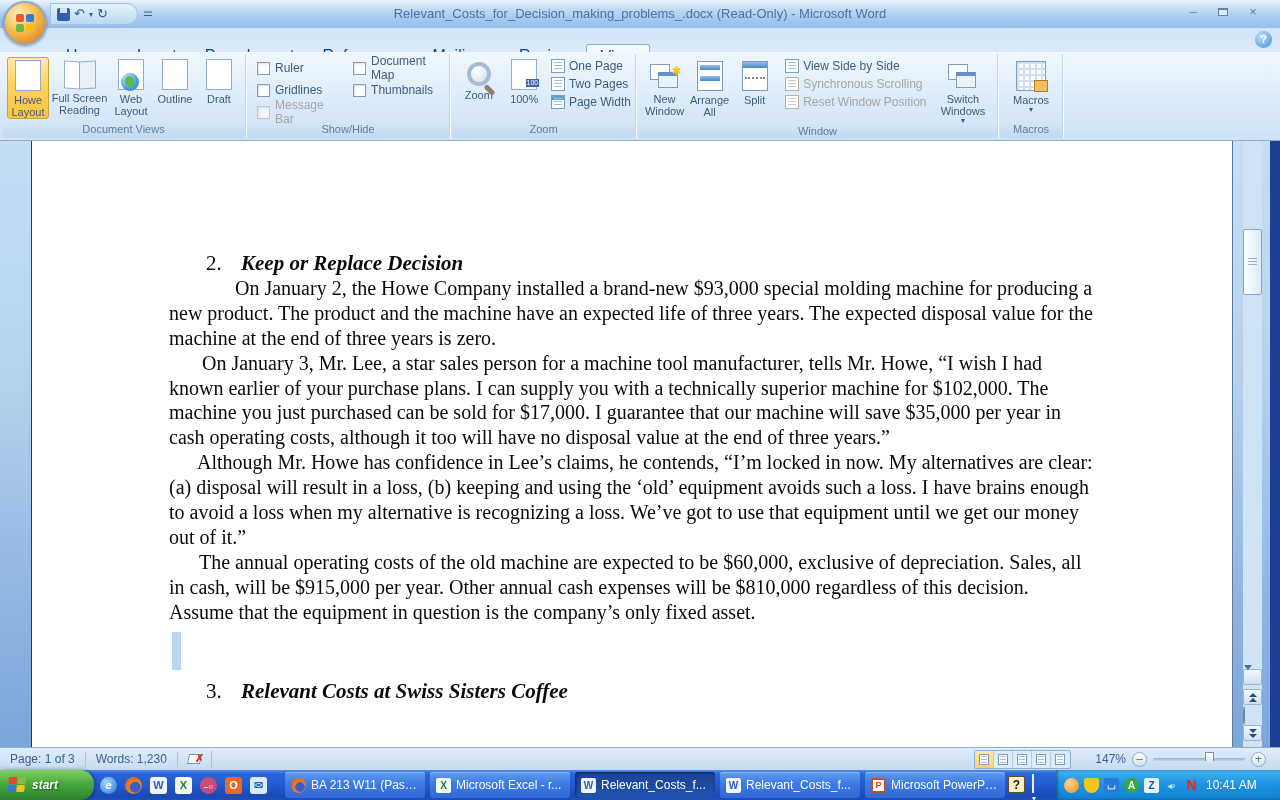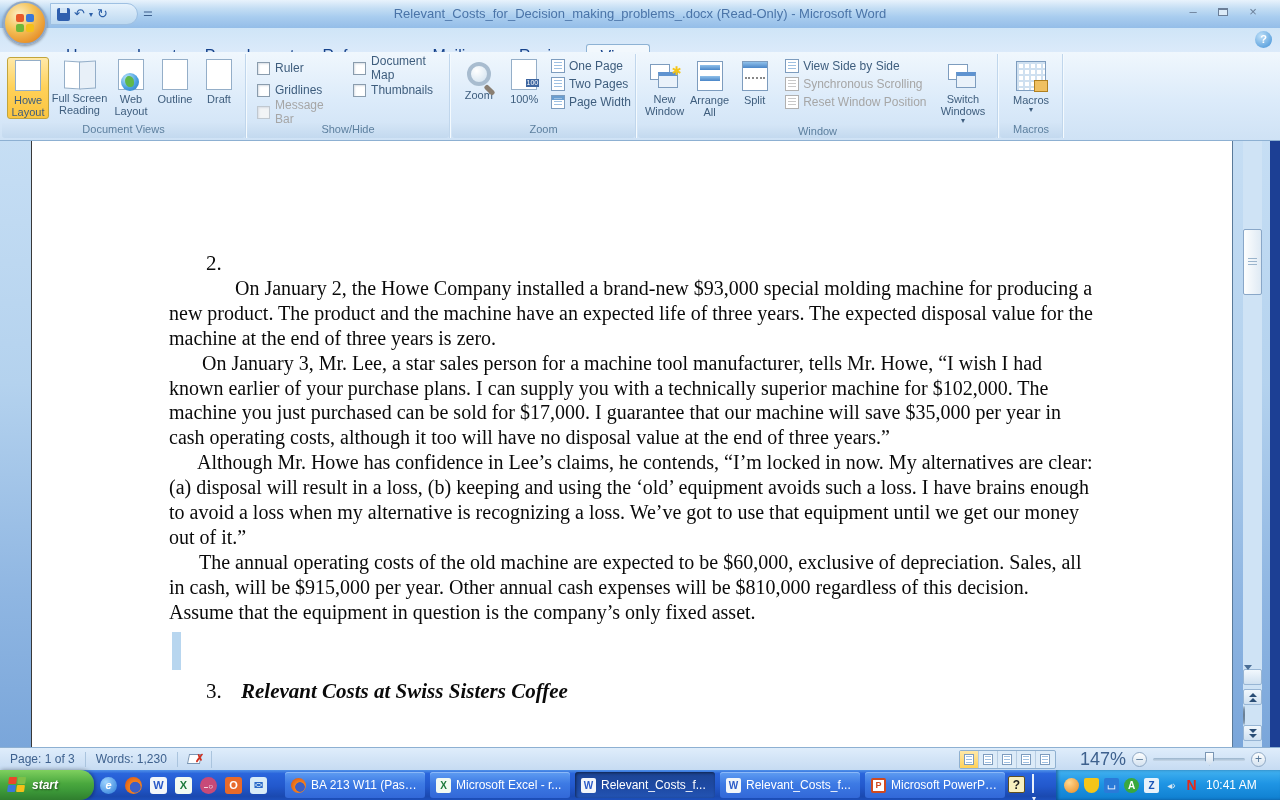--- a/index.html
+++ b/index.html
@@ -188,21 +188,21 @@
   #spell-icon .sx { position:absolute; left:17px; top:1px; color:#d03020; font-weight:bold; font-size:11px; }
   #sb-right { margin-left:auto; display:flex; align-items:center; gap:6px; padding-right:14px; }
   #viewbtns { display:flex; border:1px solid #8fb0d0; background:#dcebf8; border-radius:2px; }
   .vbtn { width:19px; height:17px; position:relative; border-right:1px solid #b6cce2; }
   .vbtn:last-child { border-right:none; }
   .vbtn.active { background:linear-gradient(180deg,#ffe9a8,#ffd158); }
   .vbtn .mini { position:absolute; left:4px; top:3px; width:10px; height:11px; background:#fff;
     border:1px solid #7d9cbe; }
   .vbtn .mini::after { content:""; position:absolute; left:1px; top:1px; right:1px; bottom:1px;
     background:repeating-linear-gradient(180deg,#9ec0e2 0 1px,transparent 1px 3px); }
-  #zoom-pct { font-size:18px; color:#3e618e; margin-left:18px;text-align:right; }
+  #zoom-pct { font-size:12px; color:#3e618e; margin-left:18px;text-align:right; }
   .zslide-circle { width:15px; height:15px; border-radius:50%; background:linear-gradient(180deg,#fdfefe,#d4e2f0);
     border:1px solid #8fa8c4; color:#5a7a9a; text-align:center; line-height:13px; font-size:12px; }
   #ztrack { width:92px; height:3px; background:linear-gradient(180deg,#9ab4cc,#c8d8e8); border-radius:2px; position:relative; }
   #zthumb { position:absolute; left:52px; top:-6px; width:9px; height:14px;
     background:linear-gradient(180deg,#fdfefe,#cfdeee); border:1px solid #7a96b4;
     clip-path:polygon(0 0,100% 0,100% 65%,50% 100%,0 65%); }
 
   
   #taskbar { position:absolute; left:0; top:770px; width:1280px; height:30px;
     background:linear-gradient(180deg,#4f91e8 0%,#2a65dc 12%,#2258cc 55%,#1a49b0 88%,#1d50bc 100%); }
@@ -442,20 +442,21 @@
       </div>
       <div class="rgroup-caption">Macros</div>
     </div>
   </div>
 
   <div id="docarea">
     <div id="page">
       <div id="doc-text">
         <div class="dochead">
           <span class="hnum">2.</span>
+          <span>Keep or Replace Decision</span>
         </div>
         <p id="p1">On January 2, the Howe Company installed a brand-new $93,000 special molding machine for producing a new product. The product and the machine have an expected life of three years. The expected disposal value for the machine at the end of three years is zero.</p>
         <p id="p2">On January 3, Mr. Lee, a star sales person for a machine tool manufacturer, tells Mr. Howe, “I wish I had known earlier of your purchase plans. I can supply you with a technically superior machine for $102,000. The machine you just purchased can be sold for $17,000. I guarantee that our machine will save $35,000 per year in cash operating costs, although it too will have no disposal value at the end of three years.”</p>
         <p id="p3">Although Mr. Howe has confidence in Lee’s claims, he contends, “I’m locked in now. My alternatives are clear: (a) disposal will result in a loss, (b) keeping and using the ‘old’ equipment avoids such a loss. I have brains enough to avoid a loss when my alternative is recognizing a loss. We’ve got to use that equipment until we get our money out of it.”</p>
         <p id="p4">The annual operating costs of the old machine are expected to be $60,000, exclusive of depreciation. Sales, all in cash, will be $915,000 per year. Other annual cash expenses will be $810,000 regardless of this decision. Assume that the equipment in question is the company’s only fixed asset.</p>
         <div id="cursor-mark"></div>
         <div class="dochead" id="h3row">
           <span class="hnum">3.</span>
           <span>Relevant Costs at Swiss Sisters Coffee</span>
         </div>

